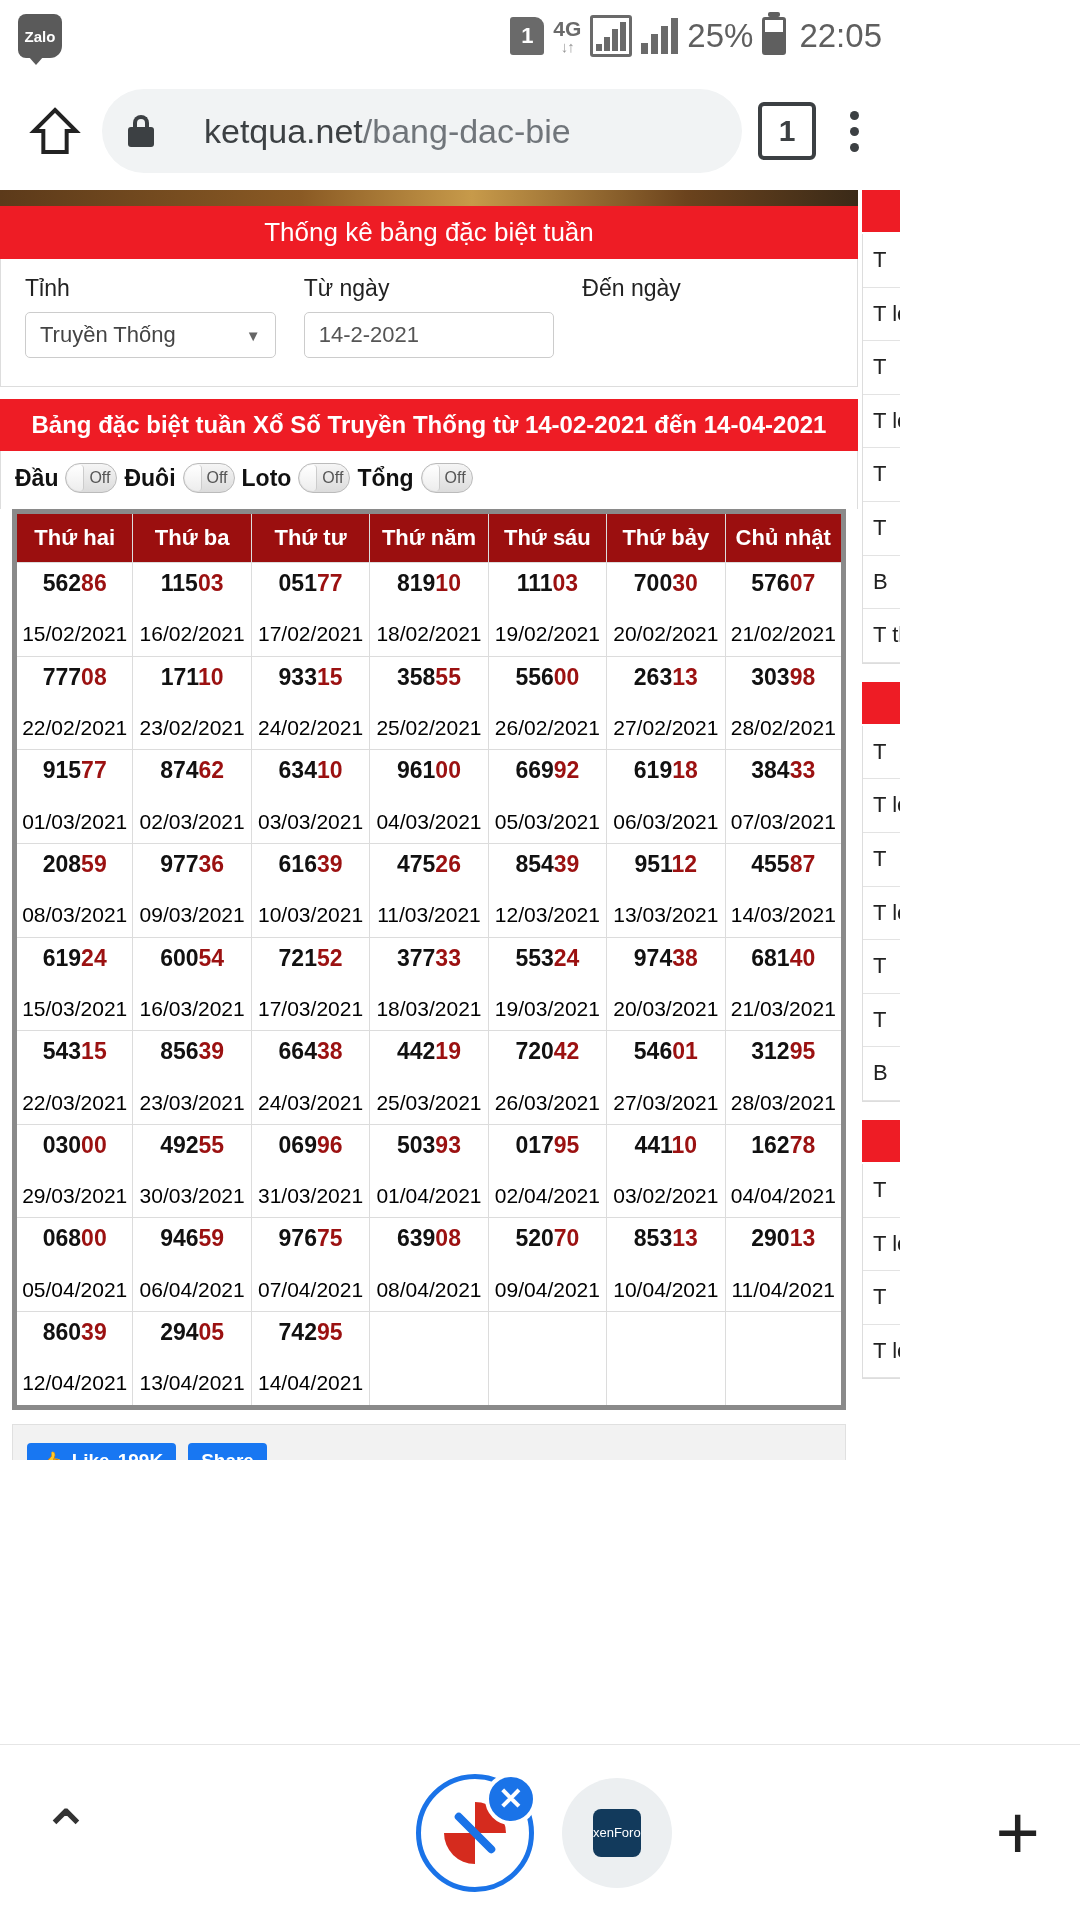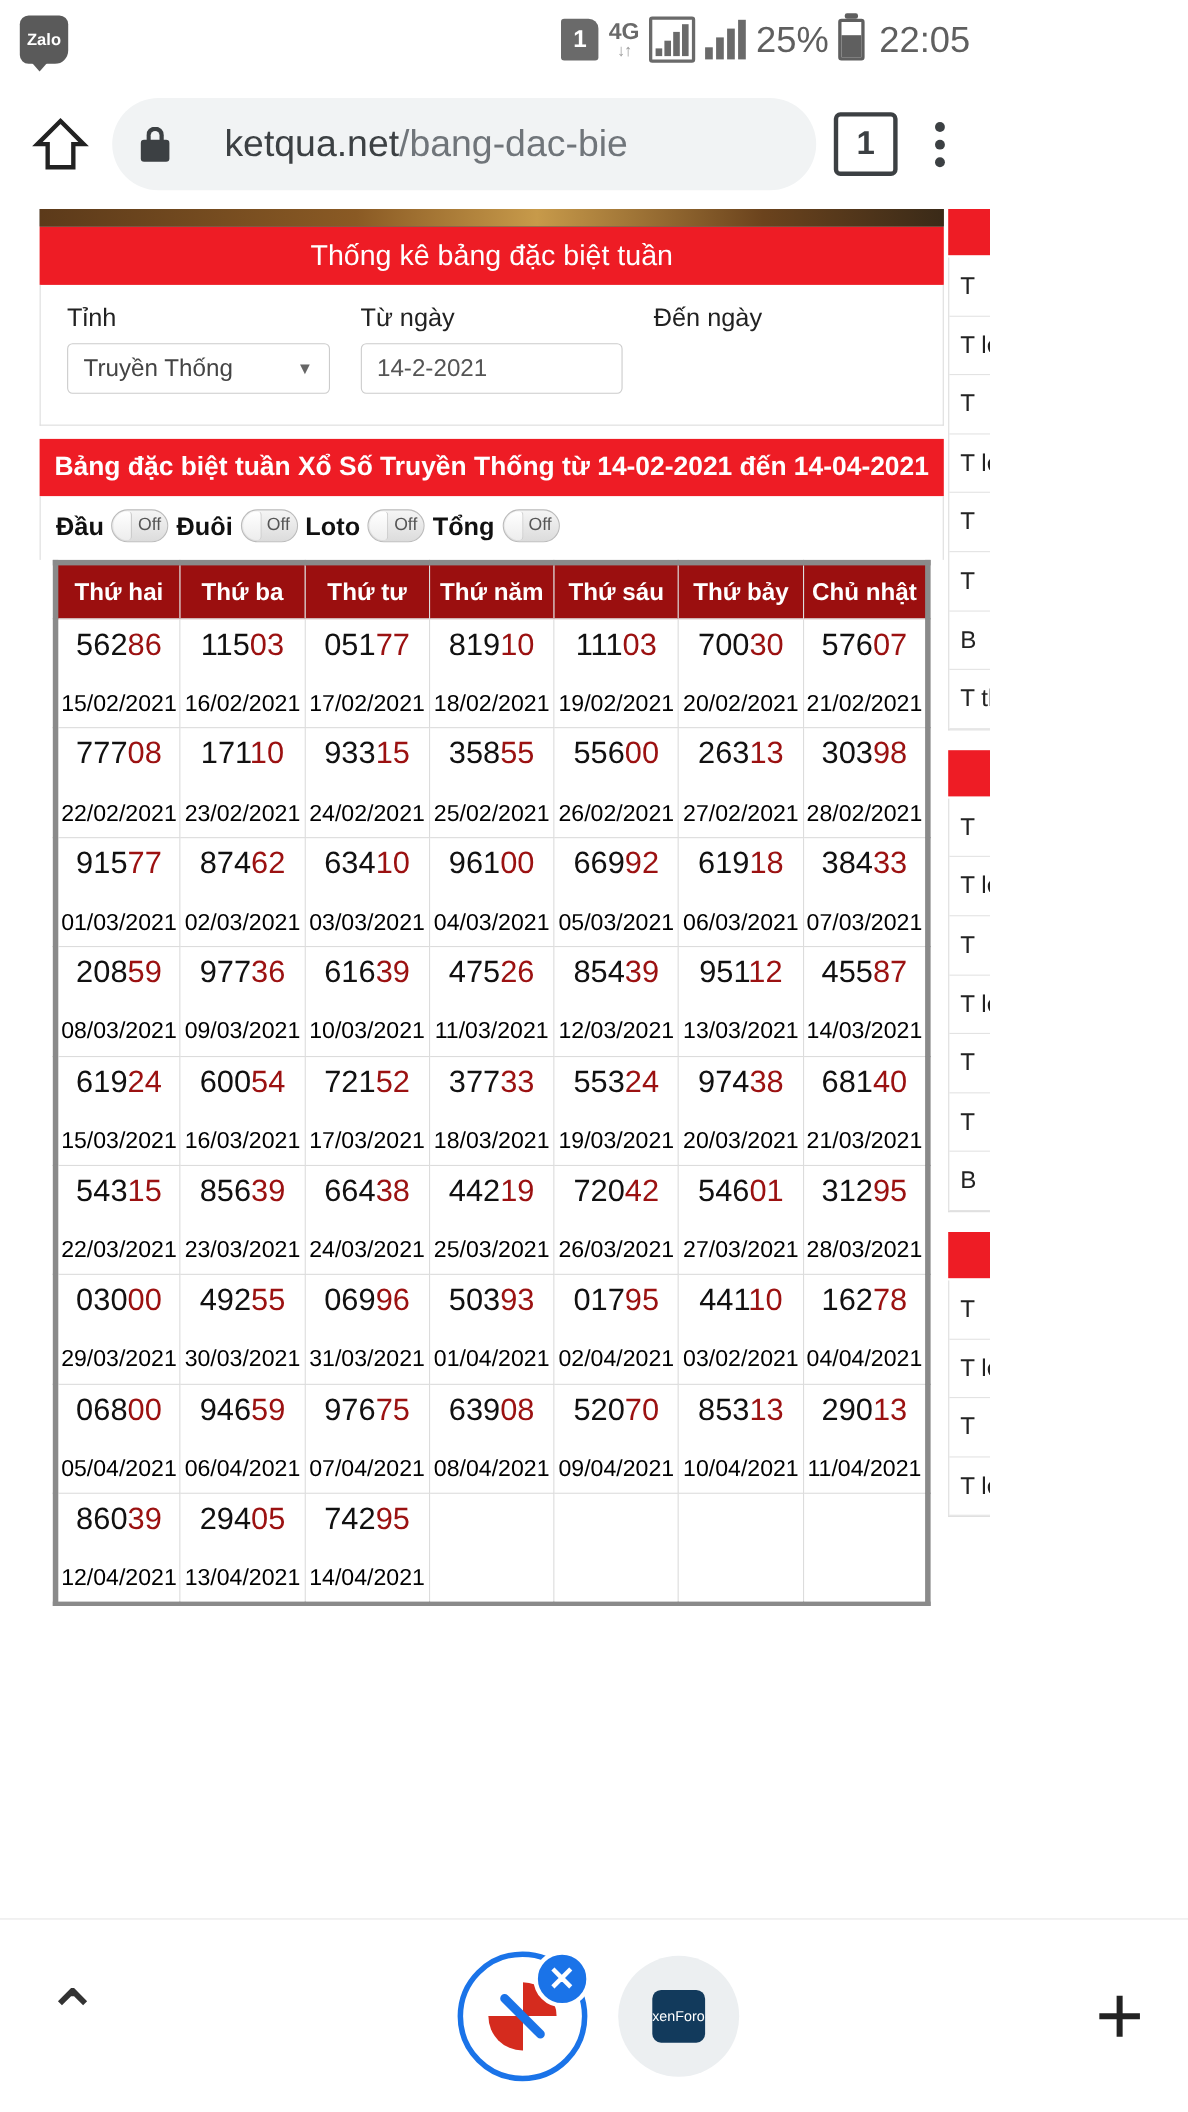--- a/index.html
+++ b/index.html
@@ -88,21 +88,21 @@
   .kebab { width:44px; display:flex; flex-direction:column; align-items:center; gap:7px; flex:none;}
   .kebab span{ width:9px; height:9px; background:#3c4043; border-radius:50%; }
 
   
   .page { position:relative; height: 1270px; overflow:hidden; background:#fff; }
   .banner-strip { height: 16px; background:#3a2a18; overflow:hidden; position:relative; }
   .banner-strip::after{
     content:""; position:absolute; inset:0;
     background:linear-gradient(90deg,#5c3a1a 0%, #8a5a24 35%, #c79a4a 55%, #6b431d 80%, #3a2a18 100%);
   }
-  .content-col { width: 858px; padding-left: 36px; }
+  .content-col { width: 858px; }
 
   .red-head {
     background:#ee1c25; color:#fff; text-align:center;
     font-size: 26px; padding: 11px 0; font-weight:400;
   }
   .form-card { border:1px solid #ddd; border-top:none; padding: 16px 24px 28px 24px; }
   .form-row { display:flex; gap:28px; }
   .field { flex:1; }
   .field-label { font-size: 23px; color:#222; margin-bottom: 10px; font-weight:400;}
   .select-box, .text-input {
@@ -145,21 +145,21 @@
   table.lot { width: 100%; border-collapse:collapse; border:5px solid #8a8a8a; table-layout:fixed;}
   table.lot th {
     background:#9b0f0f; color:#fff; font-size: 22px; font-weight:bold;
     padding: 11px 0; text-align:center; border-right:1px solid #ddd;
   }
   table.lot th:last-child{ border-right:none; }
   table.lot td {
     border:1px solid #dcdcdc; text-align:center; padding: 7px 0 9px 0; height: 78px;
     vertical-align:middle; background:#fff;
   }
-  .num { font-size: 28px; font-weight:normal; color:#111; line-height:1.15; }
+  .num { font-size: 23px; font-weight:bold; color:#111; line-height:1.15; }
   .num .tail { color:#9b1111; }
   .dt { font-size: 21px; color:#000000; line-height:1.2;margin-top:25px; }
   td.sun-green { background:#dfeedd; }
   td.hl-orange { background:#ffc000; }
   td.hl-pale   { background:#ffeec2; }
 
   
   .social {
     margin: 14px 12px 0 12px; background:#f2f2f2; border:1px solid #e0e0e0;
     padding: 18px 14px; display:flex; gap:12px; align-items:center;

